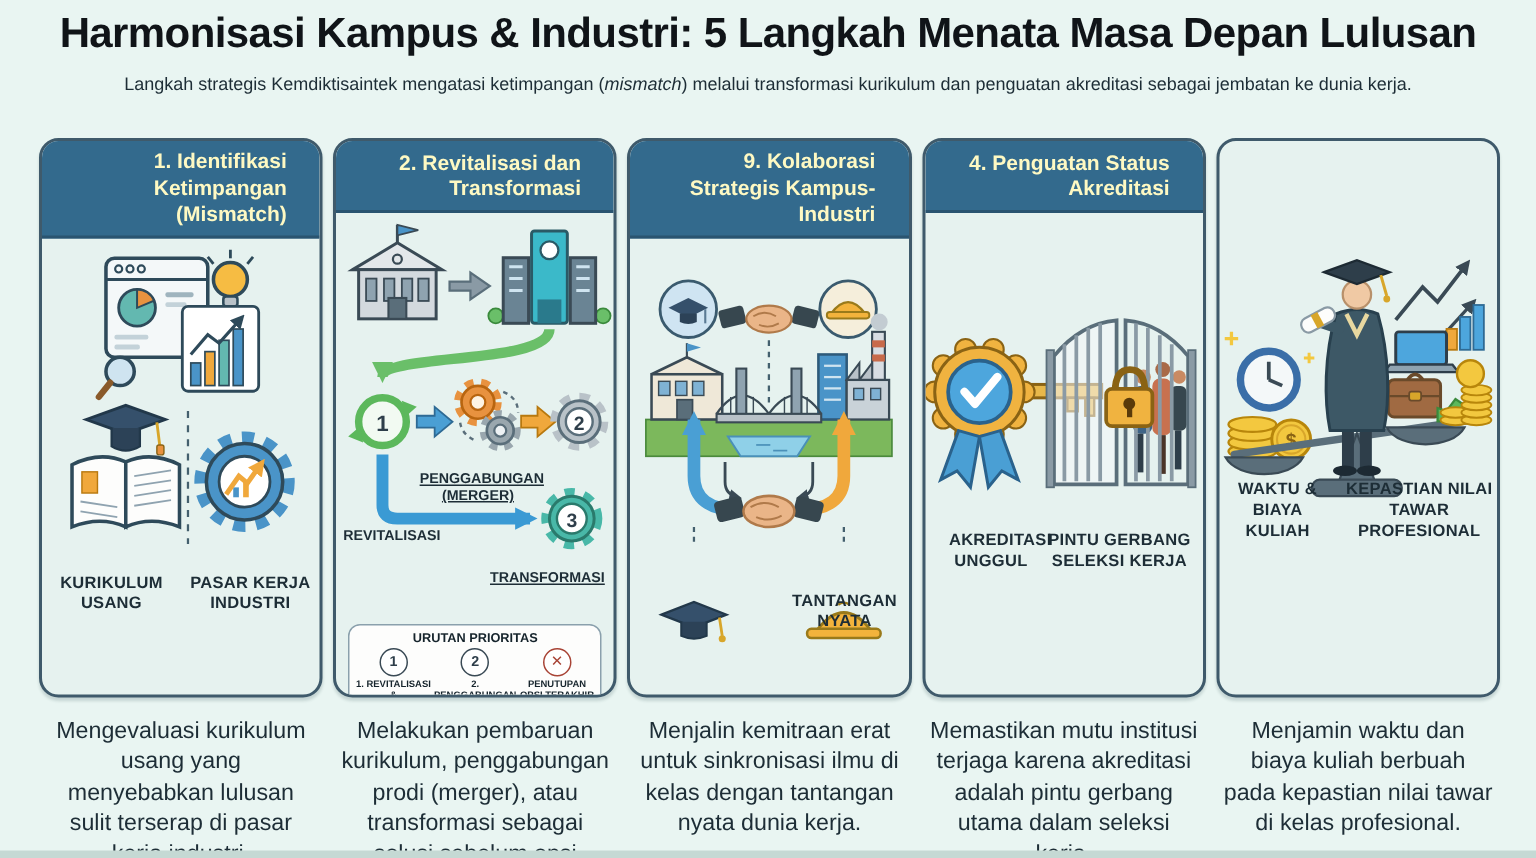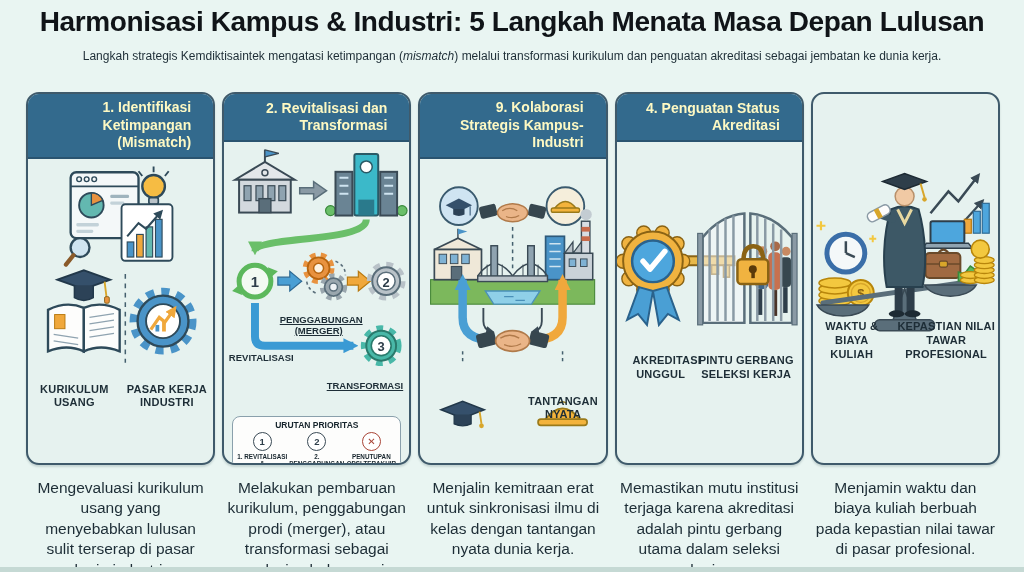--- a/index.html
+++ b/index.html
@@ -494,18 +494,18 @@
             <circle cx="92" cy="79" r="9.5" fill="#f0c9a4" stroke="#b8906a" stroke-width="1.5"></circle>
             <polygon points="70,64 92,56 114,64 92,72" fill="#2e3e4a" stroke="#1d2a33" stroke-width="1.5"></polygon>
             <line x1="108" y1="66" x2="112" y2="80" stroke="#d8a62a" stroke-width="2"></line>
             <circle cx="112" cy="82" r="2.3" fill="#d8a62a"></circle>
           </g>
         </svg>
         <div class="lbl" style="left:0;width:42%;top:226px;">WAKTU &amp; BIAYA KULIAH</div>
         <div class="lbl" style="left:44%;width:56%;top:226px;">KEPASTIAN NILAI TAWAR PROFESIONAL</div>
       </div>
     </div>
-    <div class="desc">Menjamin waktu dan biaya kuliah berbuah pada kepastian nilai tawar di pasar profesional.</div>
+    <div class="desc">Menjamin waktu dan biaya kuliah berbuah pada kepastian nilai tawar di kelas profesional.</div>
   </div>
 
 </div>
 
 <div class="bottom-strip"></div>
 
 </body></html>

